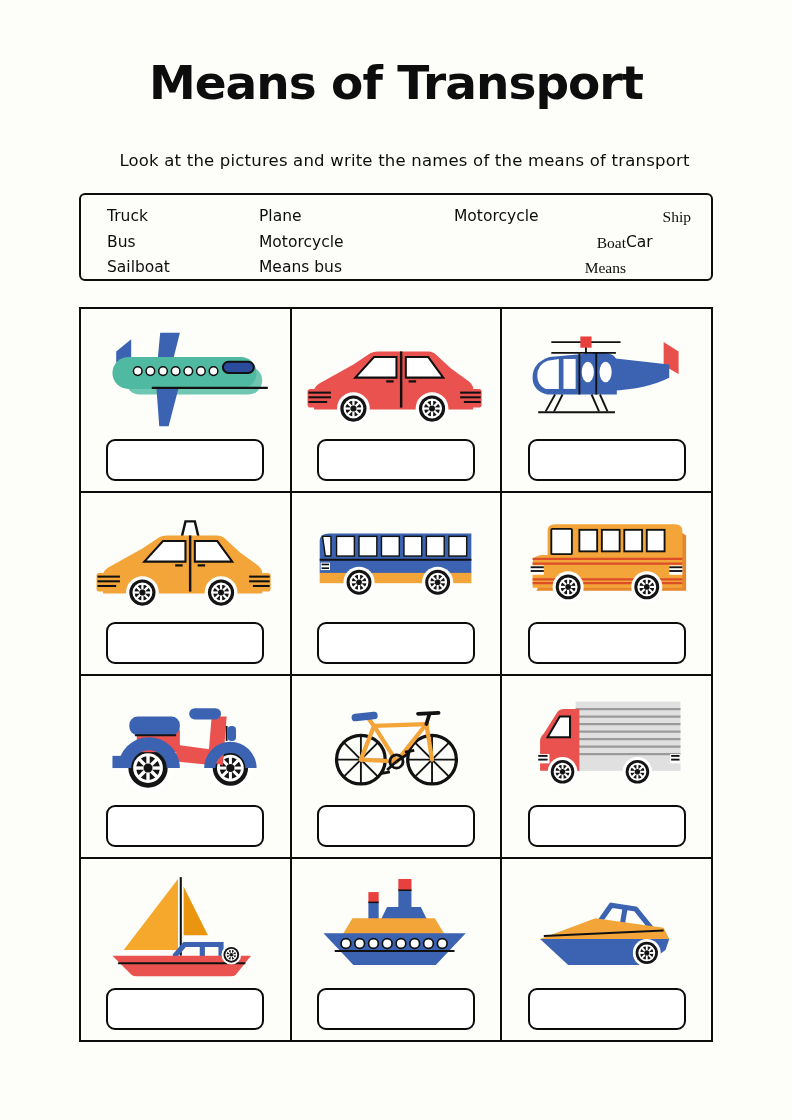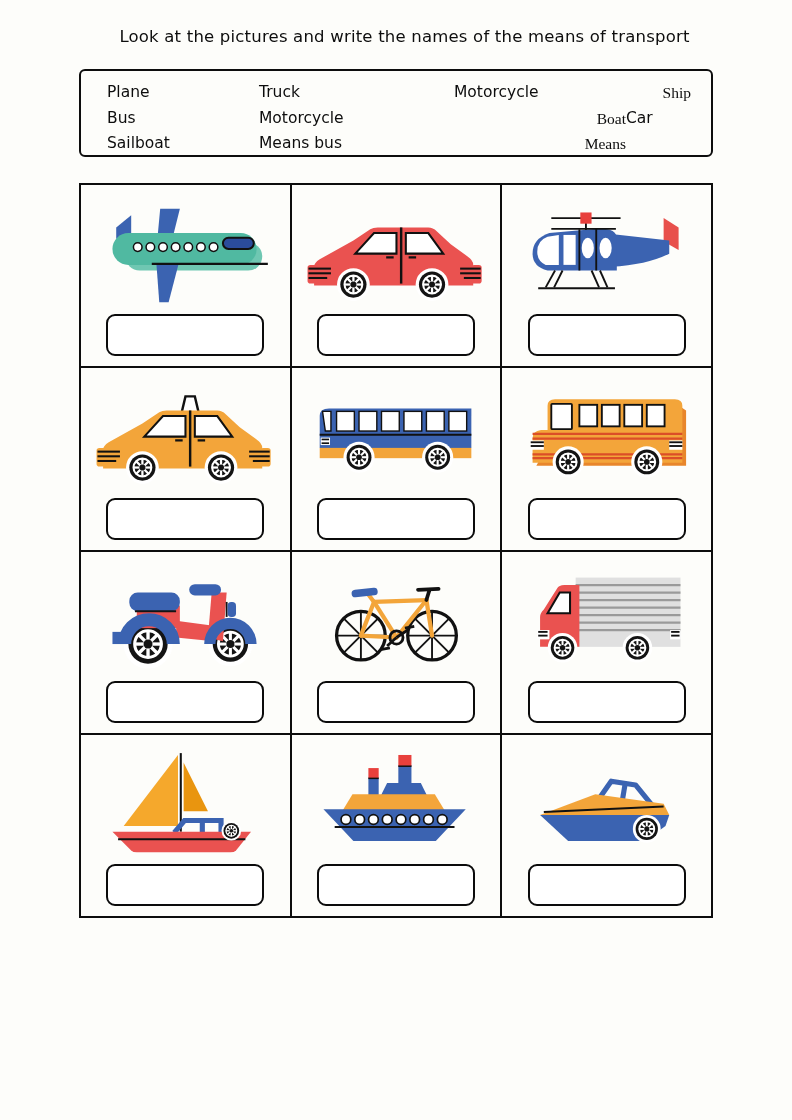--- a/index.html
+++ b/index.html
@@ -1,21 +1,21 @@
 <!DOCTYPE html>
 <html><head>
 <meta charset="utf-8">
 <style>
   * { margin:0; padding:0; box-sizing:border-box; }
   html,body { background:#fdfdfa; }
   body { width:792px; height:1120px; font-family:"DejaVu Sans","Liberation Sans",sans-serif; color:#0d0d0d; overflow:hidden; }
   .page { width:792px; height:1120px; position:relative; }
 
   .title { margin-top:58px; text-align:center; font-size:47px; font-weight:bold; letter-spacing:-1px; line-height:1.05; }
-  .subtitle { margin-top:27px; text-align:center; font-size:16.5px; letter-spacing:.2px;padding-left:17px; }
+  .subtitle { margin-top:44px; text-align:center; font-size:16.5px; letter-spacing:.2px;padding-left:17px; }
 
   .word-bank { width:634px; height:88px; margin:23px auto 0; border:2px solid #0d0d0d; border-radius:6px;
                padding:9px 20px 0 26px; display:grid; grid-template-columns:152px 195px 172px 1fr; }
   .word-bank span { font-size:15.5px; line-height:25.5px; white-space:nowrap; }
   .word-bank span.r { text-align:right;font-family:Liberation Serif, serif; }
 
   .worksheet-grid { width:634px; height:735px; margin:26px auto 0; border:1.8px solid #0d0d0d;
                     display:grid; grid-template-columns:repeat(3,1fr); grid-template-rows:repeat(4,1fr); }
   .cell { border:1.4px solid #0d0d0d; display:flex; flex-direction:column; align-items:center;
           justify-content:space-between; padding:5px 0 10px; background:transparent; }
@@ -58,25 +58,26 @@
       <line x1="97" y1="72" x2="105" y2="72" stroke="#111" stroke-width="2.4"></line>
       <line x1="121" y1="72" x2="129" y2="72" stroke="#111" stroke-width="2.4"></line>
       <use href="#wheel" transform="translate(62,101)"></use>
       <use href="#wheel" transform="translate(146,101)"></use>
     </g>
   </defs>
 </svg>
 
 <div class="page">
 
+  <h1 class="title">Means of Transport</h1>
   <p class="subtitle">Look at the pictures and write the names of the means of transport</p>
 
   <div class="word-bank">
+    <span>Truck</span>
     <span>Plane</span>
-    <span>Truck</span>
     <span>Motorcycle</span>
     <span class="r">Ship</span>
     <span>Bus</span>
     <span>Motorcycle</span>
     <span class="r">Boat</span>
     <span>Car</span>
     <span>Sailboat</span>
     <span>Means bus</span>
     <span class="r">Means</span>
   </div>

